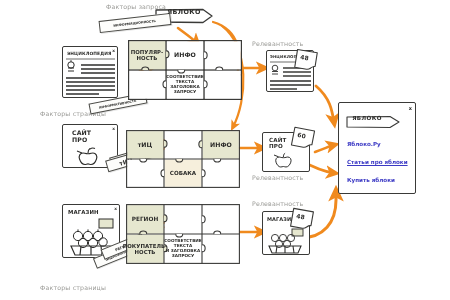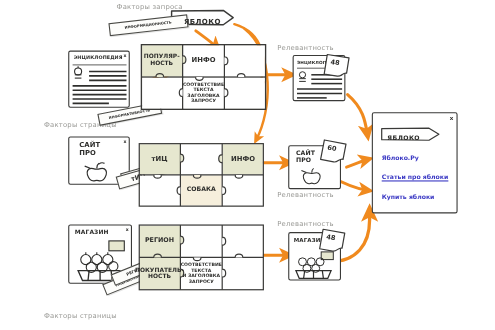--- a/index.html
+++ b/index.html
@@ -64,21 +64,21 @@
     color:#2e2e2c;
     font-size:5.2px;font-weight:700;
     white-space:nowrap;
     box-shadow:1px 1px 0 rgba(0,0,0,.10);
   }
 
   
   .searchpill{
     position:absolute;
     box-sizing:border-box;
-    display:flex;align-items:flex-end;justify-content:center;
+    display:flex;align-items:flex-start;justify-content:center;
   }
   .searchpill .txt{
     position:relative;z-index:2;
     font-size:6.4px;font-weight:700;color:#2e2e2c;letter-spacing:.4px;
   }
 
   
   .serp-link{
     position:absolute;
     color:#3b39c4;

